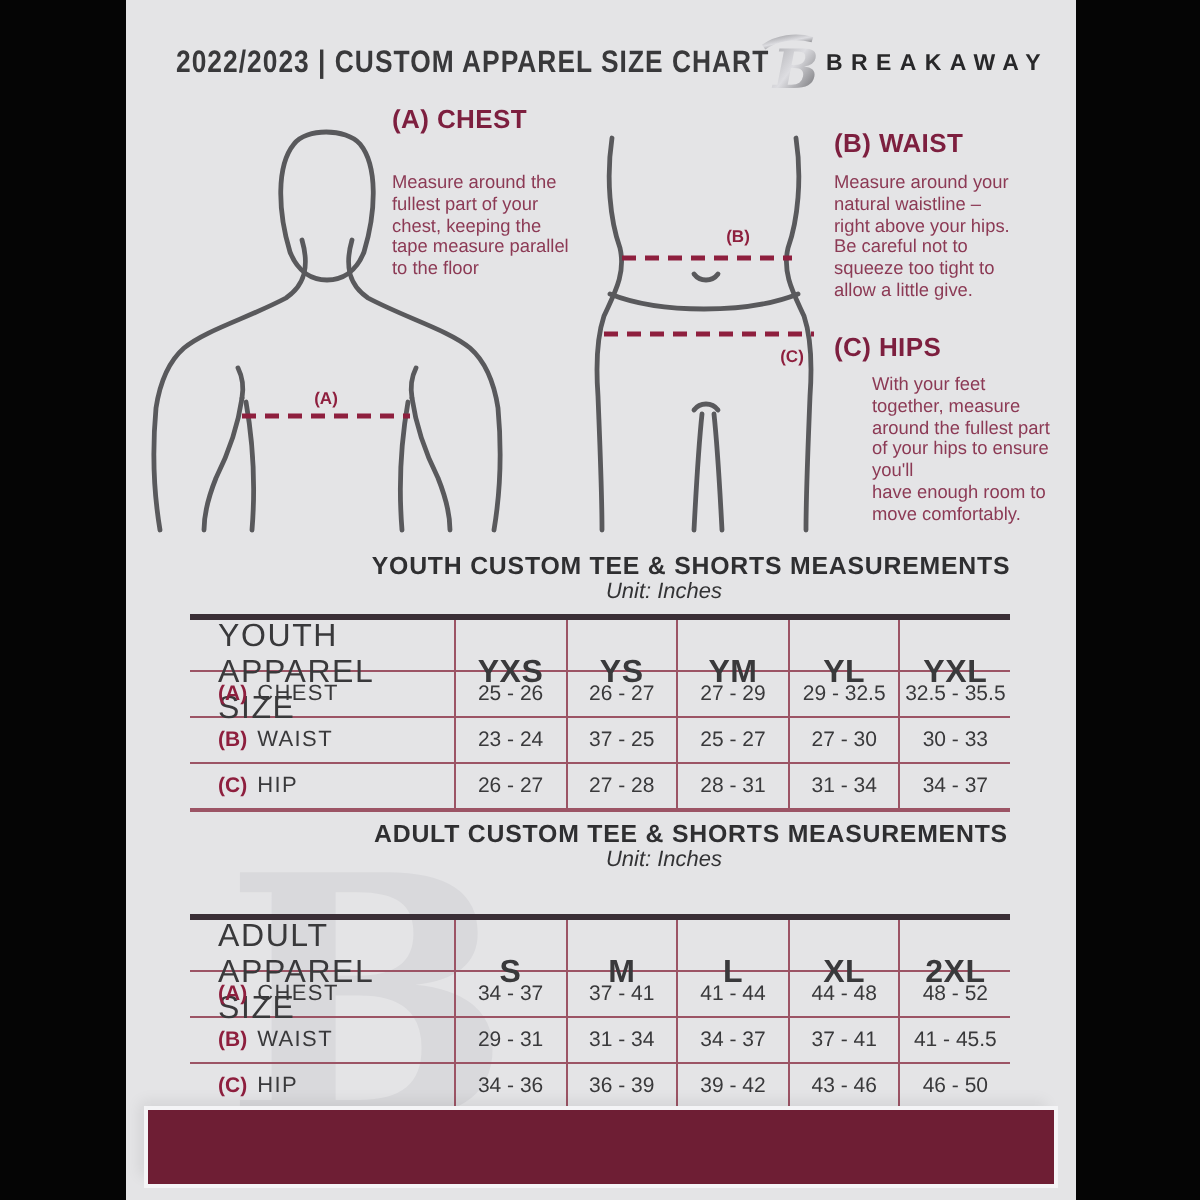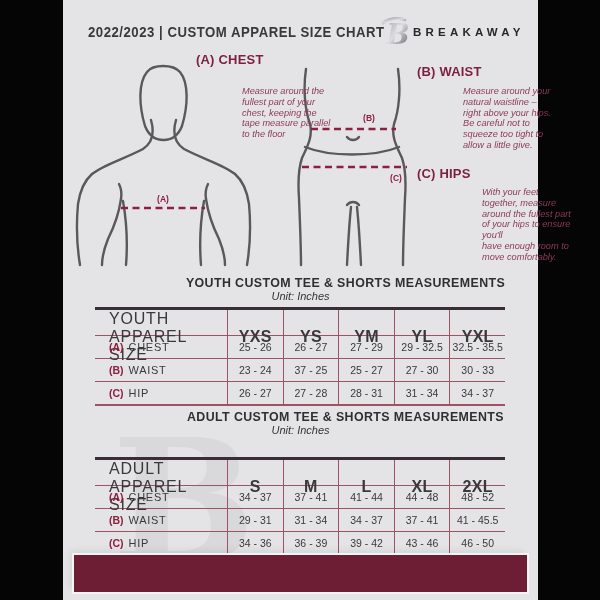--- a/index.html
+++ b/index.html
@@ -9,29 +9,29 @@
 
   
   .doc-title{position:absolute;left:88px;top:23px;font-size:15.5px;font-weight:bold;color:#39393b;
              letter-spacing:.6px;white-space:nowrap;transform:scaleX(.85);transform-origin:0 0;z-index:3;}
   .logo{position:absolute;left:379px;top:15px;z-index:3;}
   .brand{position:absolute;left:413px;top:26px;font-size:11.5px;font-weight:bold;letter-spacing:4.2px;
          color:#28282a;white-space:nowrap;z-index:3;}
 
   
   .h-label{position:absolute;font-weight:bold;font-size:13px;color:#7d1f3f;letter-spacing:.2px;z-index:3;}
-  .desc{position:absolute;font-size:9.2px;line-height:10.8px;font-style:italic;color:#8c3a55;
-        white-space:pre-line;z-index:3;margin-left:46px;}
+  .desc{position:absolute;font-size:9.2px;line-height:10.8px;color:#8c3a55;
+        white-space:pre-line;z-index:3;}
 
   .figures{position:absolute;left:0;top:0;width:600px;height:600px;z-index:1;pointer-events:none;}
 
   
   .sec-title{position:absolute;left:63px;width:565px;text-align:center;font-weight:bold;font-size:12.4px;
              color:#2f2f31;letter-spacing:.4px;z-index:3;}
-  .sec-unit{position:absolute;left:63px;width:475px;text-align:center;font-size:11px;font-style:italic;
+  .sec-unit{position:absolute;left:63px;width:538px;text-align:center;font-size:11px;font-style:italic;
             color:#333335;z-index:3;}
 
   
   .size-table{position:absolute;left:95px;width:410px;border-top:3px solid #3a2e36;
               border-bottom:2px solid #9c5465;background:transparent;z-index:2;}
   .trow{display:grid;grid-template-columns:132px 1fr 1fr 1fr 1fr 1fr;height:22px;}
   .trow.head{height:25px;}
   .trow:not(:first-child){border-top:1.5px solid #9c5465;}
   .tc{display:flex;align-items:center;justify-content:center;font-size:10.5px;color:#39393b;
       border-left:1.5px solid #9c5465;}

